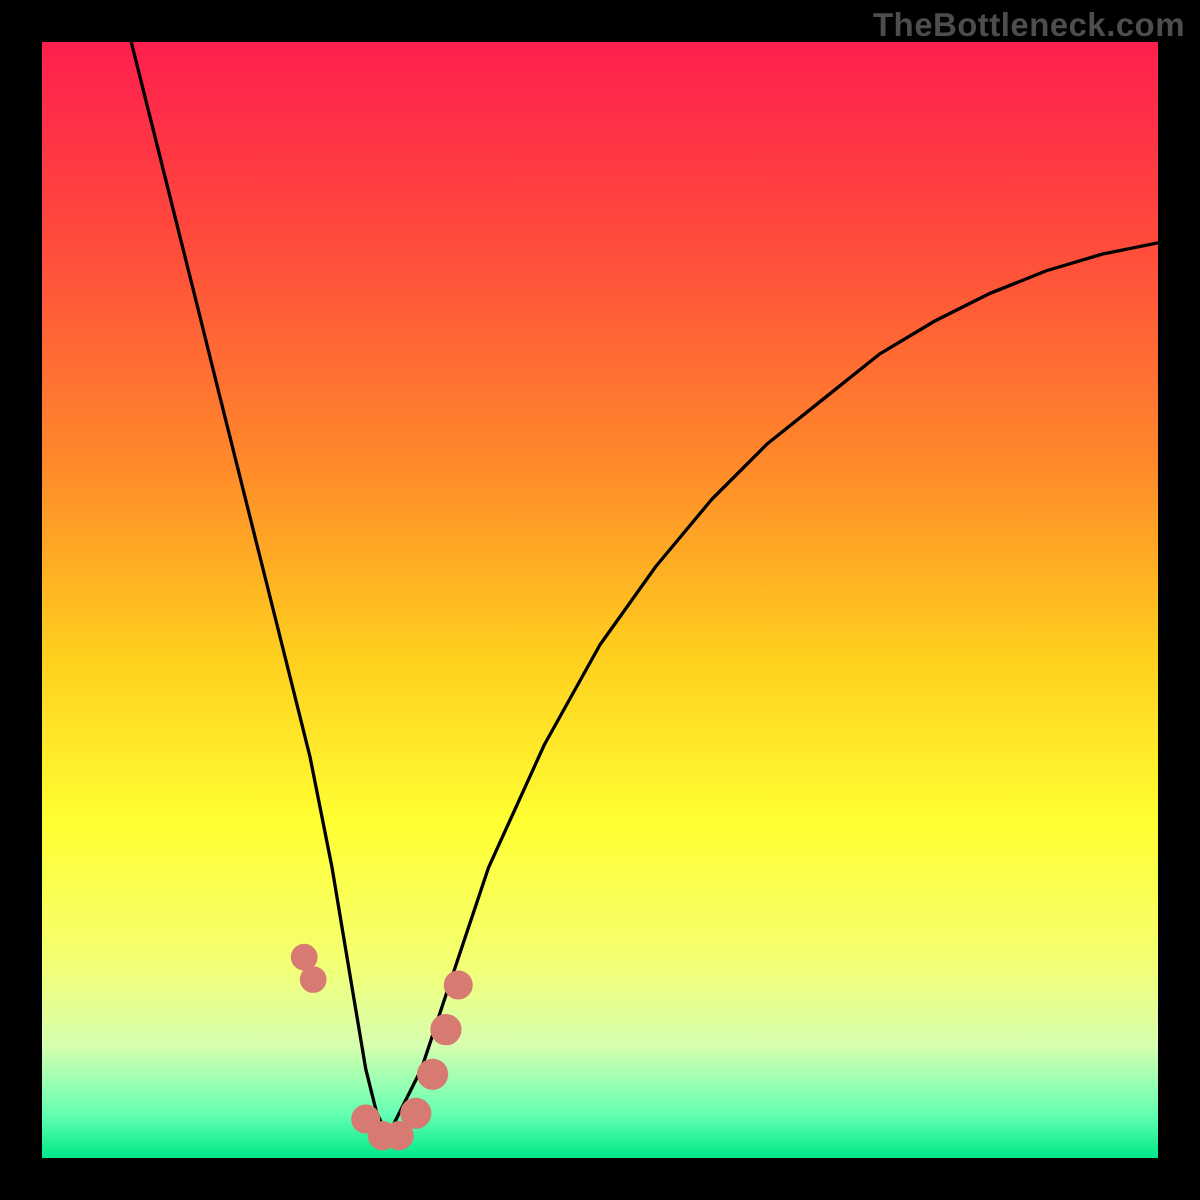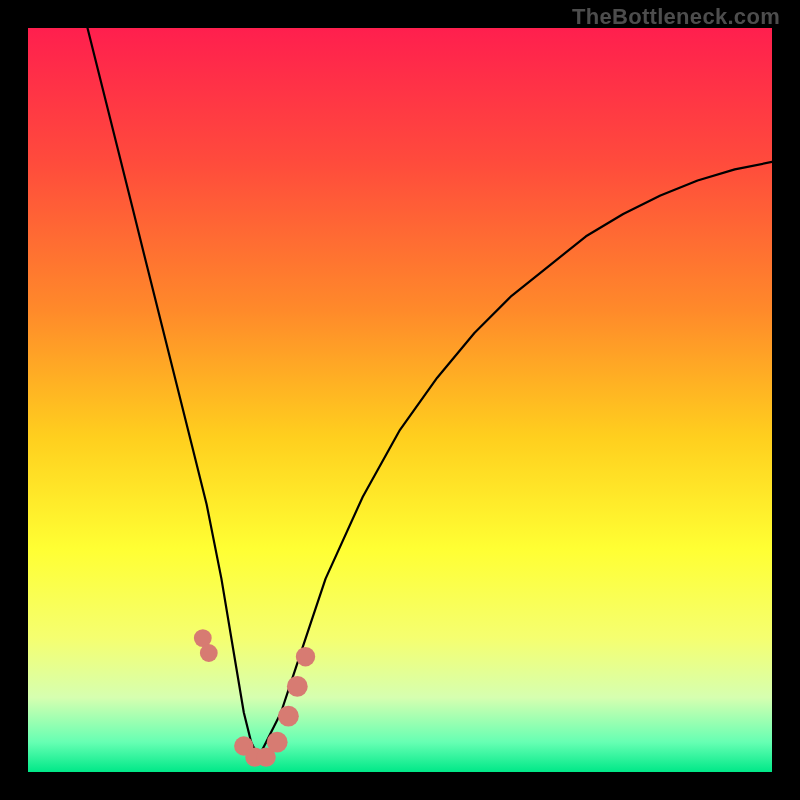--- a/index.html
+++ b/index.html
@@ -22,21 +22,21 @@
   .gradient {
     position: absolute;
     left: 0;
     top: 0;
     width: 744px;
     height: 744px;
   }
   .watermark {
     position: absolute;
     top: 4px;
-    right: 20px;
+    right: 10px;
     color: #4d4d4d;
     font-size: 22px;
     font-weight: 600;
     letter-spacing: 0.3px;
   }
   svg.curve {
     position: absolute;
     left: 0;
     top: 0;
     width: 744px;

